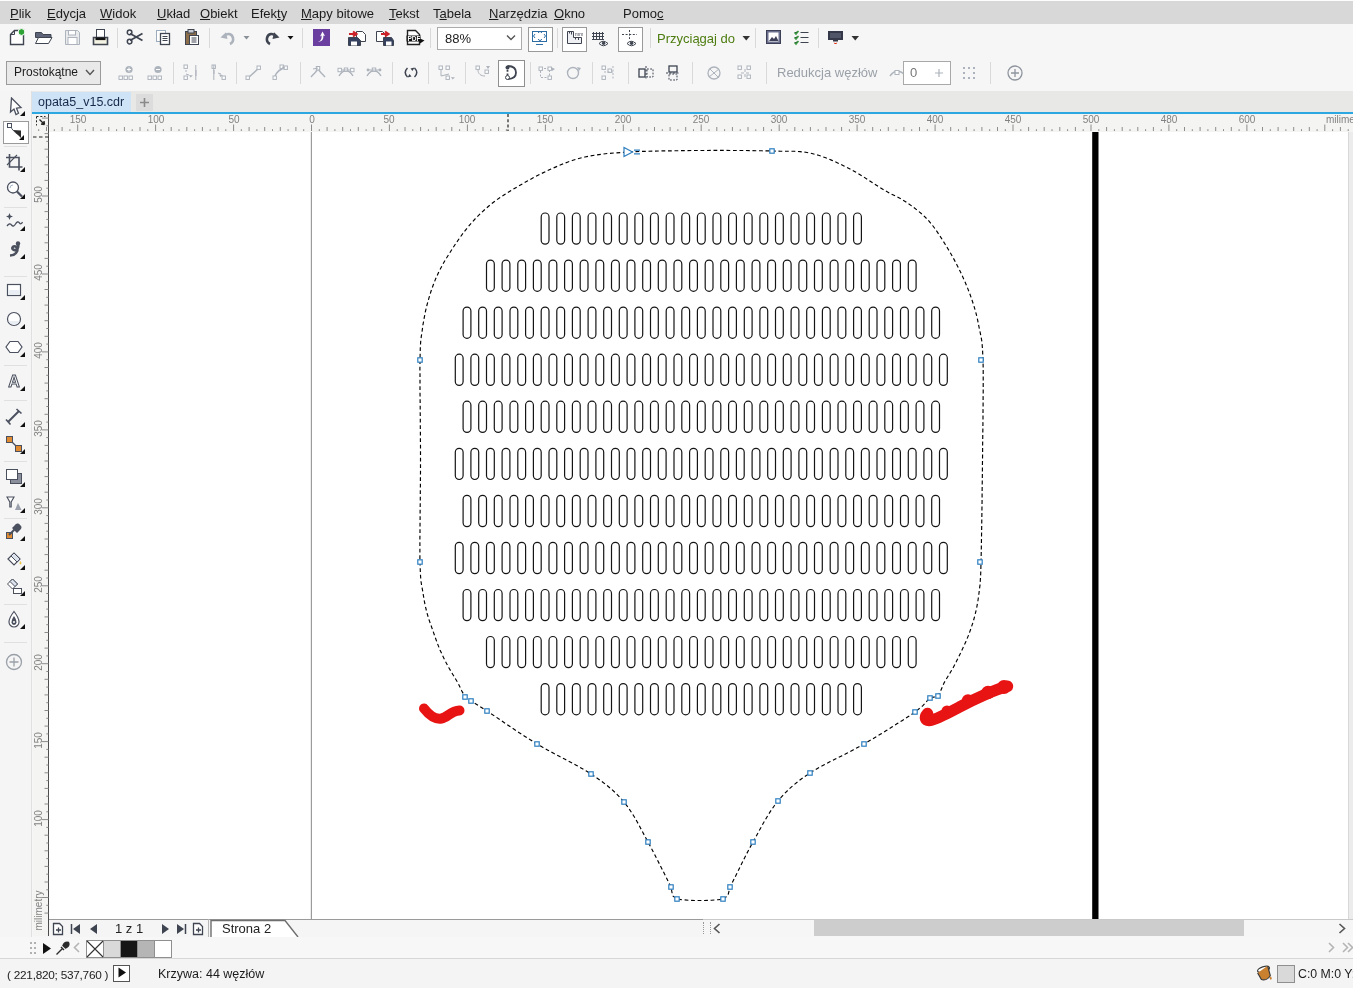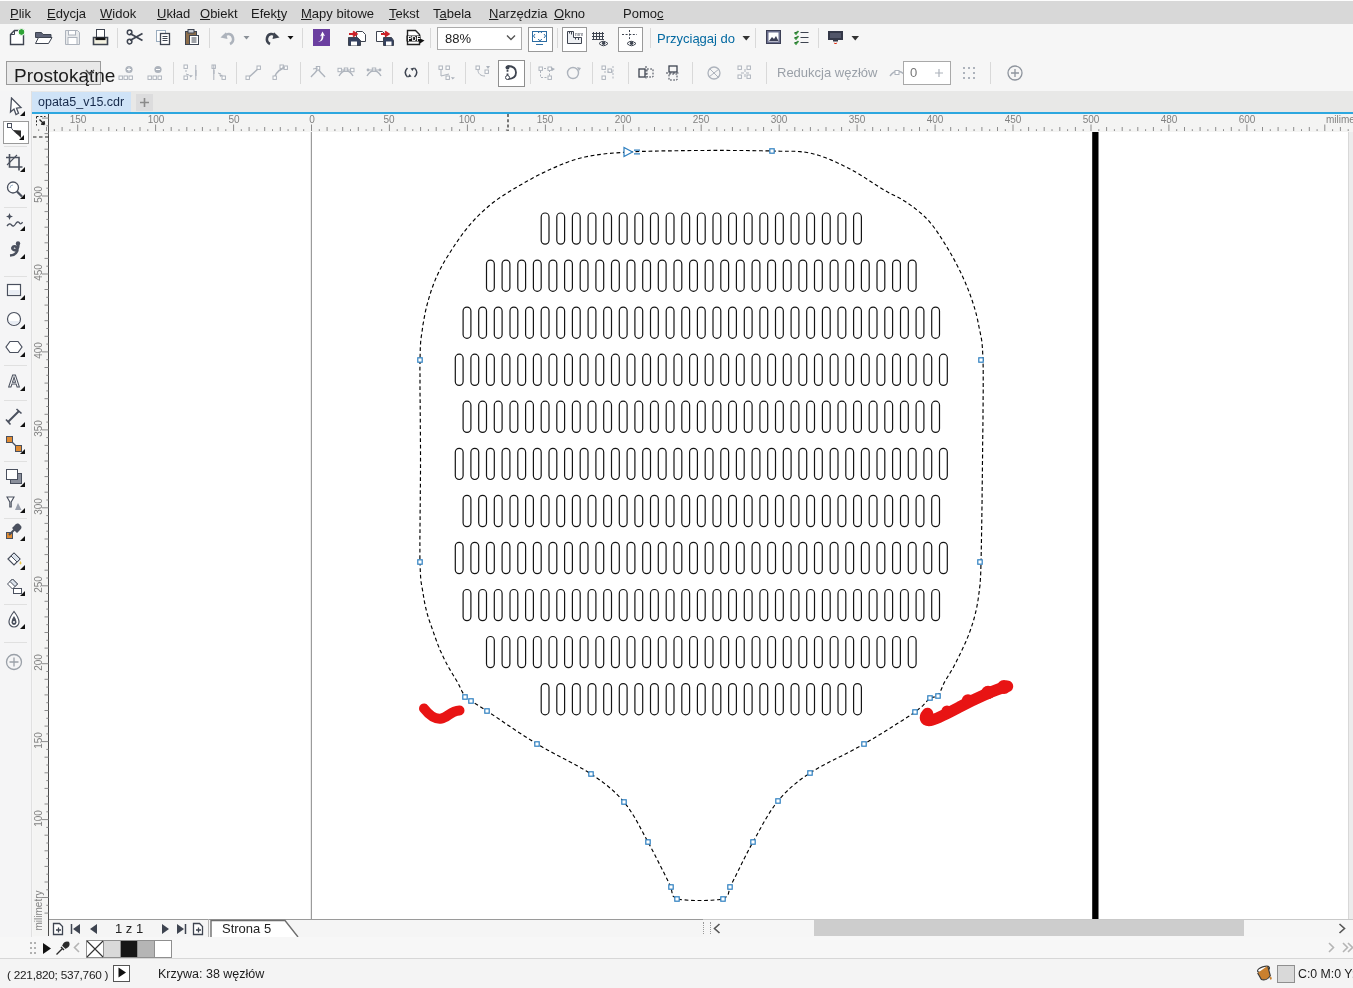--- a/index.html
+++ b/index.html
@@ -148,21 +148,21 @@
 <div class="abs" style="left:618px;top:26.5px;width:23px;height:23px;background:#fff;border:1px solid #9a9a9a"></div>
 <svg class="abs" style="left:620px;top:29px" width="19" height="18" viewBox="0 0 19 18">
     <g stroke="#3e4450" stroke-dasharray="2 1.6">
       <line x1="9.5" y1="1" x2="9.5" y2="10"></line>
       <line x1="2" y1="5.5" x2="17" y2="5.5"></line>
     </g>
     <path d="M7 14.5 q4-4.5 9 0 q-4.5 4.5-9 0z" fill="#fff" stroke="#3e4450"></path>
     <circle cx="11.6" cy="14.3" r="1.7" fill="#3e4450"></circle>
   </svg>
 <div class="abs" style="left:650px;top:28px;width:1px;height:20px;background:#d9d9d9"></div>
-<div class="abs" style="left:657px;top:31px;font-size:13px;color:#0369a1">Przyciągaj do</div>
+<div class="abs" style="left:657px;top:31px;font-size:13px;color:#4d7c0f">Przyciągaj do</div>
 <svg class="abs" style="left:741px;top:35px" width="11" height="8" viewBox="0 0 11 8">
     <path d="M1.5 1 h7.5 l-3.75 4.5z" fill="#333"></path>
   </svg>
 <div class="abs" style="left:755px;top:28px;width:1px;height:20px;background:#d9d9d9"></div>
 <svg class="abs" style="left:764px;top:28px" width="19" height="19" viewBox="0 0 19 19">
     <rect x="2.5" y="2.5" width="14" height="13" fill="#6b6f8e" stroke="#3c3f55"></rect>
     <rect x="4.5" y="4.5" width="10" height="9" fill="#fff"></rect>
     <path d="M5 13 l3-4 2 2 2-3 2.5 5z" fill="#3c3f55"></path>
   </svg>
 <svg class="abs" style="left:792px;top:28px" width="19" height="19" viewBox="0 0 19 19">
@@ -182,21 +182,21 @@
     <rect x="2.5" y="3.5" width="14" height="8" fill="#343848" stroke="#343848"></rect>
     <rect x="7" y="11.5" width="5" height="2" fill="#343848"></rect>
     <path d="M7.5 13.5 c.8 2 3.2 2 4 0 l-1 2.5 h-2z" fill="#e03010"></path>
     <rect x="4" y="5" width="11" height="5" fill="#515568"></rect>
   </svg>
 <svg class="abs" style="left:850px;top:35px" width="11" height="8" viewBox="0 0 11 8">
     <path d="M1.5 1 h7.5 l-3.75 4.5z" fill="#333"></path>
   </svg>
 <div class="abs" style="left:0;top:56px;width:1353px;height:35px;background:#f6f6f6;border-bottom:1px solid #e2e2e2"></div>
 <div class="abs" style="left:6px;top:61px;width:93px;height:22px;background:#e9e9e9;border:1px solid #9b9b9b"></div>
-<div class="abs" style="left:14px;top:65px;font-size:19px">Prostokątne</div>
+<div class="abs" style="left:14px;top:65px;font-size:12px">Prostokątne</div>
 <svg class="abs" style="left:84px;top:68px" width="12" height="9" viewBox="0 0 12 9">
     <path d="M2 2 l4 4.5 4-4.5" stroke="#555" stroke-width="1.4" fill="none"></path>
   </svg>
 <svg class="abs" style="left:118px;top:64px" width="18" height="18" viewBox="0 0 18 18">
     <rect x="1" y="12" width="3.4" height="3.4" fill="#fff" stroke="#adb3bc"></rect>
     <rect x="6" y="12" width="3.4" height="3.4" fill="#fff" stroke="#adb3bc"></rect>
     <rect x="11" y="12" width="3.4" height="3.4" fill="#fff" stroke="#adb3bc"></rect>
     <circle cx="11" cy="5.5" r="3.6" fill="#adb3bc"></circle>
     <path d="M9 5.5 h4 M11 3.5 v4" stroke="#fff"></path>
   </svg>
@@ -1055,21 +1055,21 @@
     <path d="M9.5 1 v10" stroke="#3e4450" stroke-width="1.5"></path>
   </svg>
 <svg class="abs" style="left:192px;top:922px" width="13" height="14" viewBox="0 0 13 14">
     <path d="M1.5 1.5 h6 l3 3 v8 h-9z" fill="#fff" stroke="#3e4450" stroke-width="1.3"></path>
     <path d="M4 8 h5 M6.5 5.5 v5" stroke="#3e4450" stroke-width="1.3"></path>
   </svg>
 <div class="abs" style="left:208px;top:919px;width:1px;height:18px;background:#b5b5b5"></div>
 <svg class="abs" style="left:210px;top:919px" width="90" height="18">
     <path d="M1 18 L1 1.5 L75 1.5 L88 18" fill="#fff" stroke="#6e6e6e" stroke-width="1.4"></path>
   </svg>
-<div class="abs" style="left:222px;top:921px;font-size:13px;color:#222">Strona 5</div>
+<div class="abs" style="left:222px;top:921px;font-size:13px;color:#222">Strona 2</div>
 <div class="abs" style="left:703px;top:919px;width:650px;height:18px;background:#f6f6f6;border-top:1px solid #c9c9c9"></div>
 <div class="abs" style="left:703px;top:922px;width:6px;height:12px;border-left:1px dotted #999;border-right:1px dotted #999"></div>
 <svg class="abs" style="left:712px;top:923px" width="10" height="11" viewBox="0 0 10 11">
     <path d="M7.5 1 L2.5 5.5 L7.5 10" fill="none" stroke="#555" stroke-width="1.6"></path>
   </svg>
 <div class="abs" style="left:814px;top:920px;width:430px;height:16px;background:#cdcdcd"></div>
 <svg class="abs" style="left:1337px;top:923px" width="10" height="11" viewBox="0 0 10 11">
     <path d="M2.5 1 L7.5 5.5 L2.5 10" fill="none" stroke="#555" stroke-width="1.6"></path>
   </svg>
 <div class="abs" style="left:0;top:937px;width:1353px;height:21px;background:#f7f7f7"></div>
@@ -1105,21 +1105,21 @@
   </svg>
 <svg class="abs" style="left:1341px;top:942px" width="12" height="11" viewBox="0 0 12 11">
     <path d="M2 1 L6.5 5.5 L2 10 M7 1 L11.5 5.5 L7 10" fill="none" stroke="#b5b5b5" stroke-width="1.6"></path>
   </svg>
 <div class="abs" style="left:0;top:958px;width:1353px;height:30px;background:#f4f4f4;border-top:1px solid #d7d7d7"></div>
 <div class="abs" style="left:7px;top:968px;font-size:11.8px;letter-spacing:-0.25px">( 221,820; 537,760 )</div>
 <div class="abs" style="left:113px;top:965px;width:15px;height:15px;background:#fff;border:1px solid #555"></div>
 <svg class="abs" style="left:117px;top:967px" width="10" height="11" viewBox="0 0 10 11">
     <path d="M1.5 .5 v10 l7.5-5z" fill="#111"></path>
   </svg>
-<div class="abs" style="left:158px;top:967px;font-size:12.5px">Krzywa: 38 węzłów</div>
+<div class="abs" style="left:158px;top:967px;font-size:12.5px">Krzywa: 44 węzłów</div>
 <svg class="abs" style="left:1254px;top:963px" width="20" height="20" viewBox="0 0 20 20">
     <ellipse cx="9.5" cy="6.3" rx="6.2" ry="2.6" fill="#fff" stroke="#3a3a3a" stroke-width="1.2" transform="rotate(-18 9.5 6.3)"></ellipse>
     <path d="M3.6 8.2 L5.2 15.5 C8 17.5 12 17 14.8 14.6 L15.4 4.4" fill="#c9802f" stroke="#3a3a3a" stroke-width="1.2" transform="rotate(-18 9.5 9)"></path>
     <path d="M16.8 13.2 c1.4 2 1.3 3.4 -.1 3.6 c-1.3-.4-1.3-1.7 .1-3.6z" fill="#c9802f"></path>
   </svg>
 <div class="abs" style="left:1277px;top:965px;width:16px;height:16px;background:#d9d9d9;border:1px solid #8f8f8f"></div>
 <div class="abs" style="left:1298px;top:967px;font-size:12.3px;white-space:nowrap">C:0 M:0 Y:0</div>
 <div class="abs" style="left:0;top:91px;width:31px;height:846px;background:#f5f5f6;border-right:1px solid #e0e0e0"></div>
 <div class="abs" style="left:3px;top:121px;width:24px;height:21px;background:#fff;border:1px solid #9a9a9a"></div>
 <svg class="abs" style="left:5px;top:97px" width="20" height="20" viewBox="0 0 20 20">

